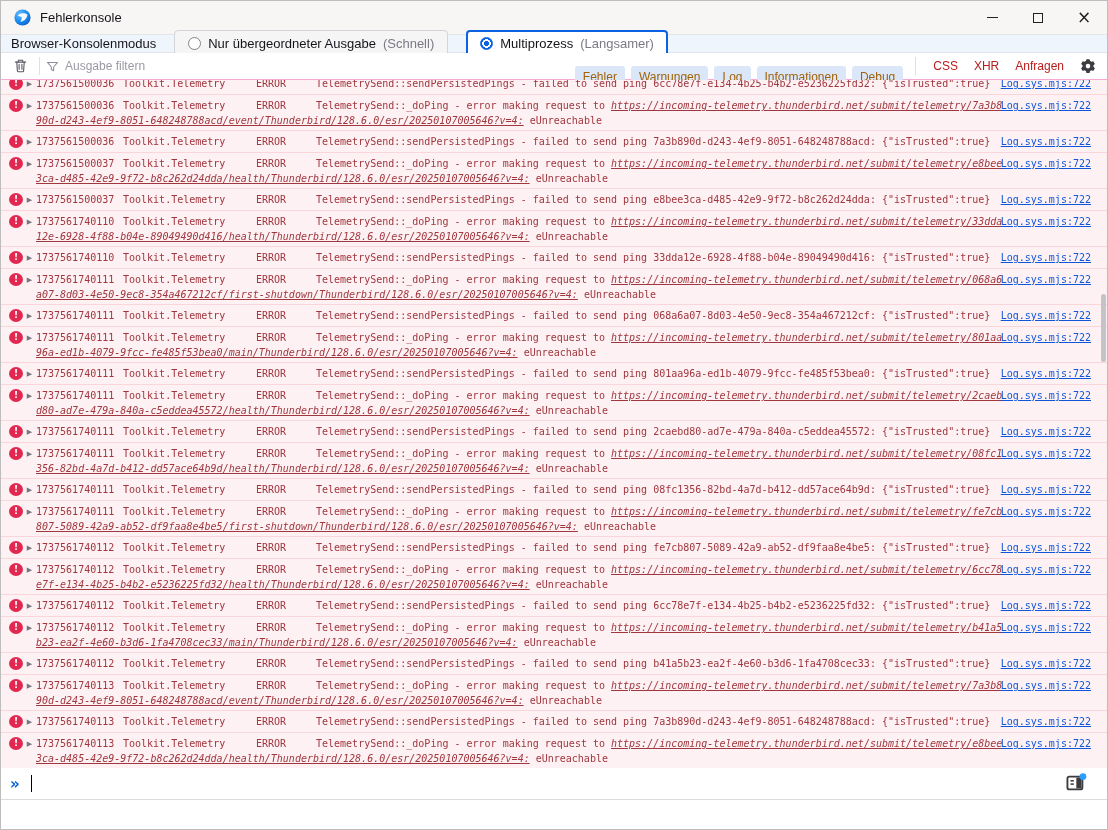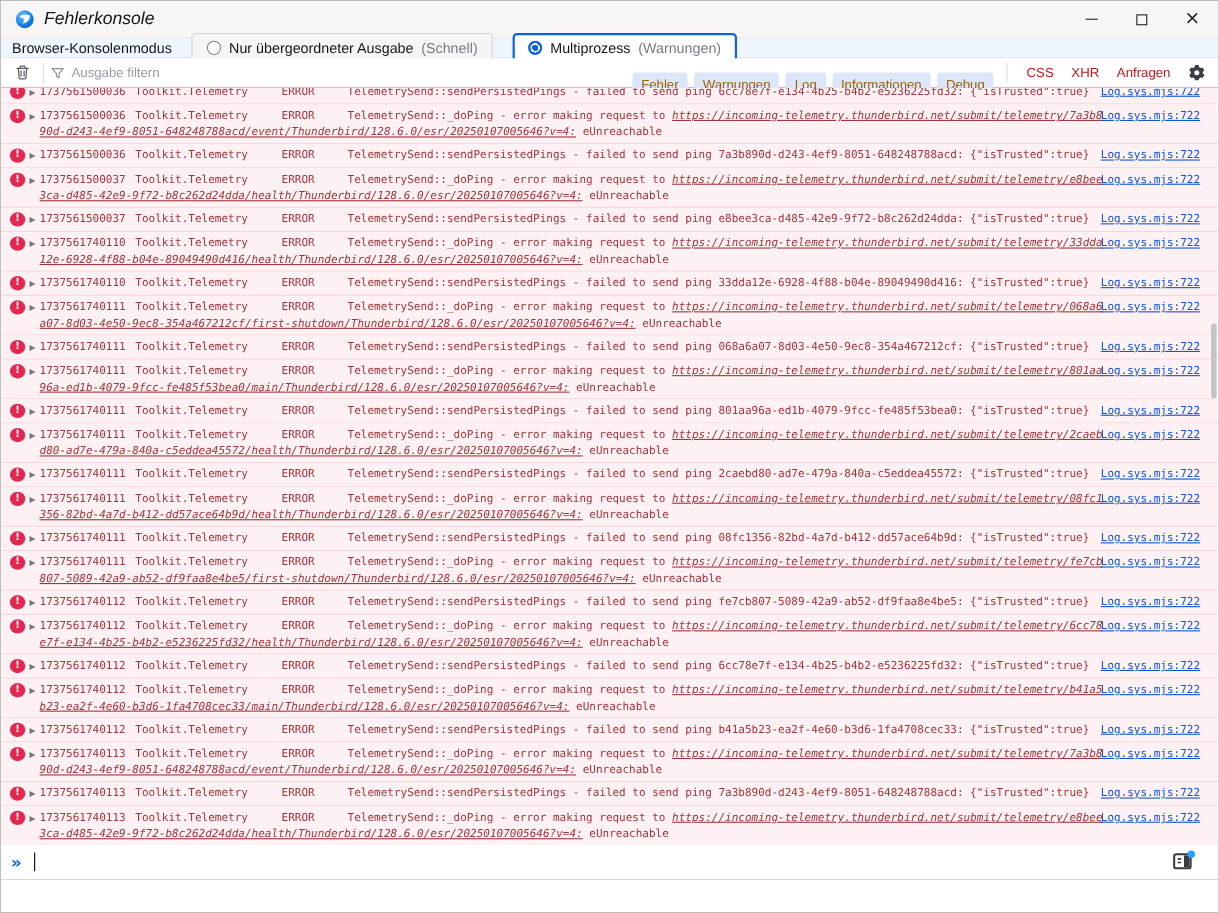--- a/index.html
+++ b/index.html
@@ -4,21 +4,21 @@
 <title>Fehlerkonsole</title>
 <style>
   * { box-sizing: border-box; margin: 0; padding: 0; }
   html,body { width:1108px; height:830px; overflow:hidden; }
   body { font-family:"Liberation Sans", sans-serif; background:#fff; position:relative; }
   .window { width:1108px; height:830px; border:1px solid #bdbdbd; display:flex; flex-direction:column; background:#fff; }
 
   
   .titlebar { height:33px; background:#f7f6f5; display:flex; align-items:center; flex:0 0 auto; }
   .app-icon { width:17px; height:17px; margin:0 9px 0 13px; flex:0 0 auto; }
-  .window-title { font-size:16px; color:#15141a;font-style:italic; }
+  .window-title { font-size:13px; color:#15141a; }
   .tb-spacer { flex:1; }
   .win-btn { width:46px; height:33px; display:flex; align-items:center; justify-content:center; cursor:default; }
   .glyph-min { width:11px; height:1px; background:#222; display:block; }
   .glyph-max { width:10px; height:10px; border:1.2px solid #222; display:block; }
   .glyph-close { font-size:17px; color:#222; line-height:1; font-family:"DejaVu Sans", sans-serif; }
 
   
   .modebar { height:19px; background:#eff5fd; border-top:1px solid #e6e6e6; border-bottom:1px solid #dfe4ea;
              display:flex; align-items:center; padding:0 10px; gap:18px; flex:0 0 auto; }
   .mode-label { font-size:13px; color:#15141a; }
@@ -99,21 +99,21 @@
   <div class="modebar">
     <span class="mode-label">Browser-Konsolenmodus</span>
     <span class="pill pill-off">
       <span class="radio"></span>
       <span>Nur übergeordneter Ausgabe</span>
       <span class="hint">(Schnell)</span>
     </span>
     <span class="pill pill-on">
       <span class="radio sel"></span>
       <span>Multiprozess</span>
-      <span class="hint">(Warnungen)</span>
+      <span class="hint">(Langsamer)</span>
     </span>
   </div>
 
   <div class="toolbar">
     <span class="icon-btn">
       <svg width="15" height="16" viewBox="0 0 16 16" fill="none" stroke="#5b5b66" stroke-width="1.2" stroke-linecap="round">
         <path d="M2.5 3.8h11"></path>
           <path d="M5.6 3.8V2.6a.9.9 0 0 1 .9-.8h3a.9.9 0 0 1 .9.8v1.2"></path>
         <path d="M4 3.8l.7 9.4a1 1 0 0 0 1 .9h4.6a1 1 0 0 0 1-.9l.7-9.4"></path>
           <path d="M6.5 6.3v5.2M9.5 6.3v5.2"></path>

